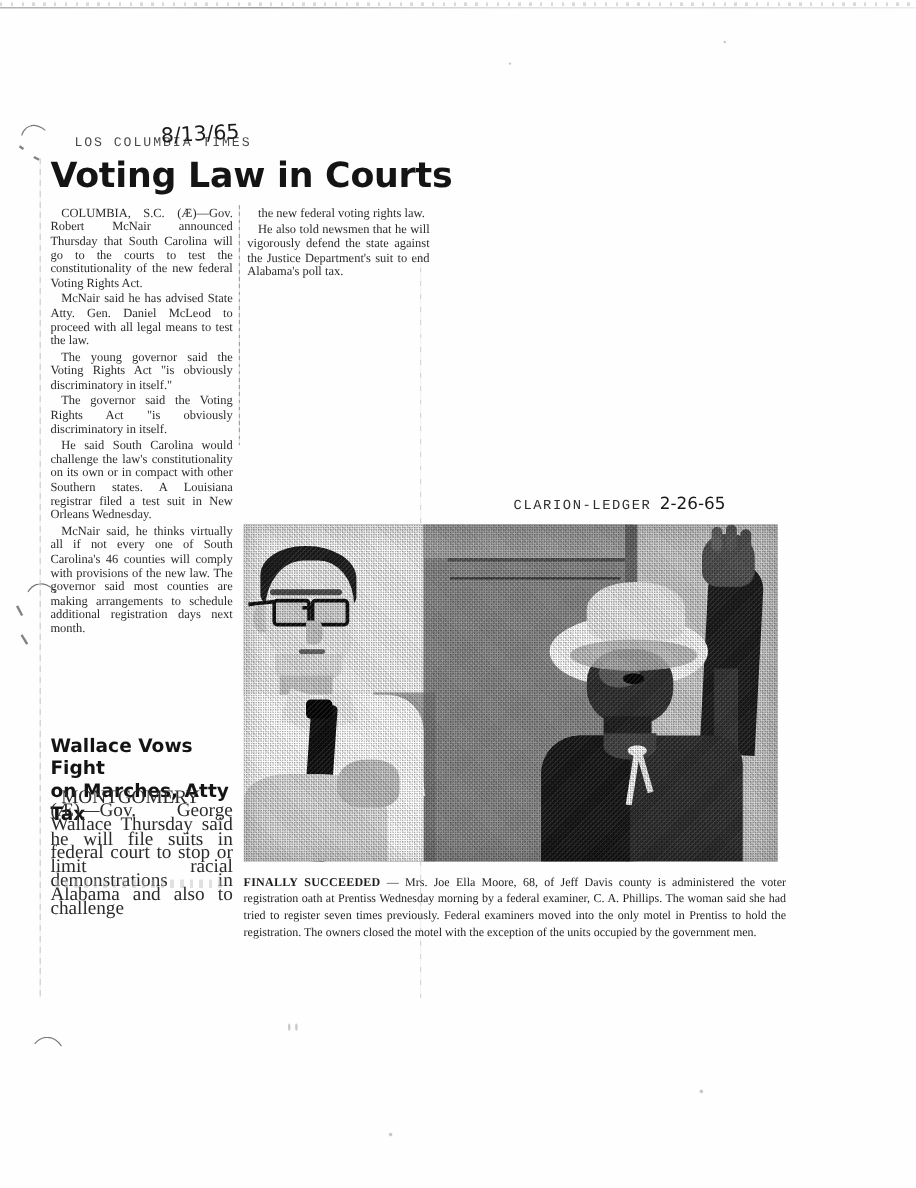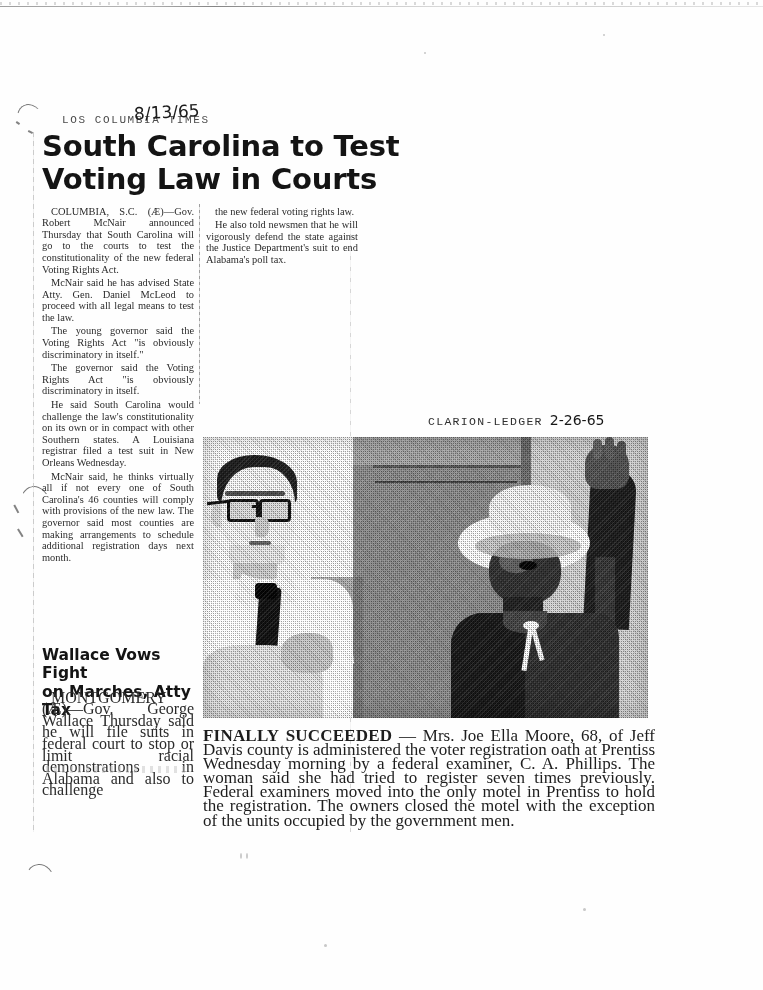--- a/index.html
+++ b/index.html
@@ -199,21 +199,21 @@
   }
   .photo-vig{
     position:absolute;inset:0;
     box-shadow:inset 0 0 22px rgba(0,0,0,.20);
   }
 
   
   #caption{
     position:absolute;left:203px;top:729px;width:452px;
     font-family:"Liberation Serif", serif;
-    font-size:17px;line-height:14.1px;
+    font-size:10px;line-height:14.1px;
     color:#1d1d1d;text-align:justify;
   }
   #caption b{font-weight:700;letter-spacing:.2px;}
 
   
   .pencil{position:absolute;border:1.6px solid #4a4a4a;border-color:#4a4a4a transparent transparent transparent;border-radius:50%/100% 100% 0 0;opacity:.75;}
   .tick{position:absolute;background:#4d4d4d;opacity:.7;}
 </style>
 </head>
 <body>
@@ -241,21 +241,20 @@
 
   <div id="clipping">
 
     <div class="left-edge"></div>
     <div class="right-edge"></div>
 
     <div class="src-stamp">LOS COLUMBIA TIMES</div>
     <div class="handdate">8/13/65</div>
 
     <div class="headline">
-      <div>South Carolina to Test</div>
       <div>Voting Law in Courts</div>
     </div>
 
     <div class="cols">
       <div class="col-rule"></div>
 
       <div class="col col-1">
         <p>COLUMBIA, S.C. (Æ)—Gov. Robert McNair announced Thursday that South Carolina will go to the courts to test the constitutionality of the new federal Voting Rights Act.</p>
         <p>McNair said he has advised State Atty. Gen. Daniel McLeod to proceed with all legal means to test the law.</p>
         <p>The young governor said the Voting Rights Act "is obviously discriminatory in itself."</p>

